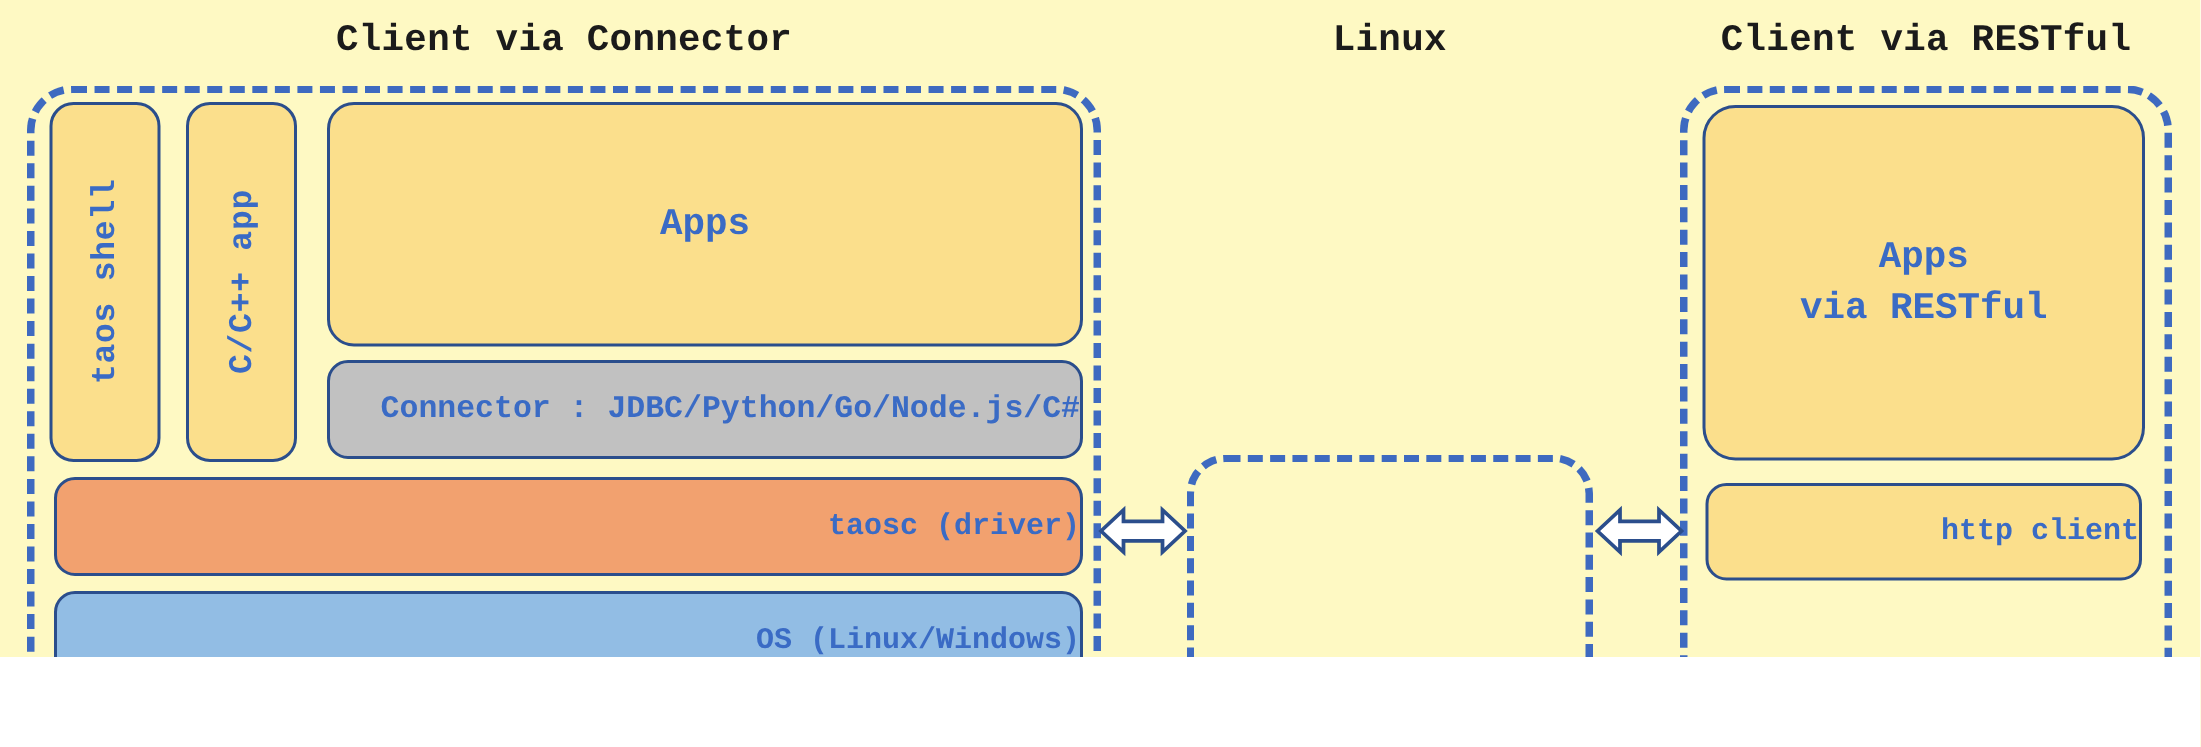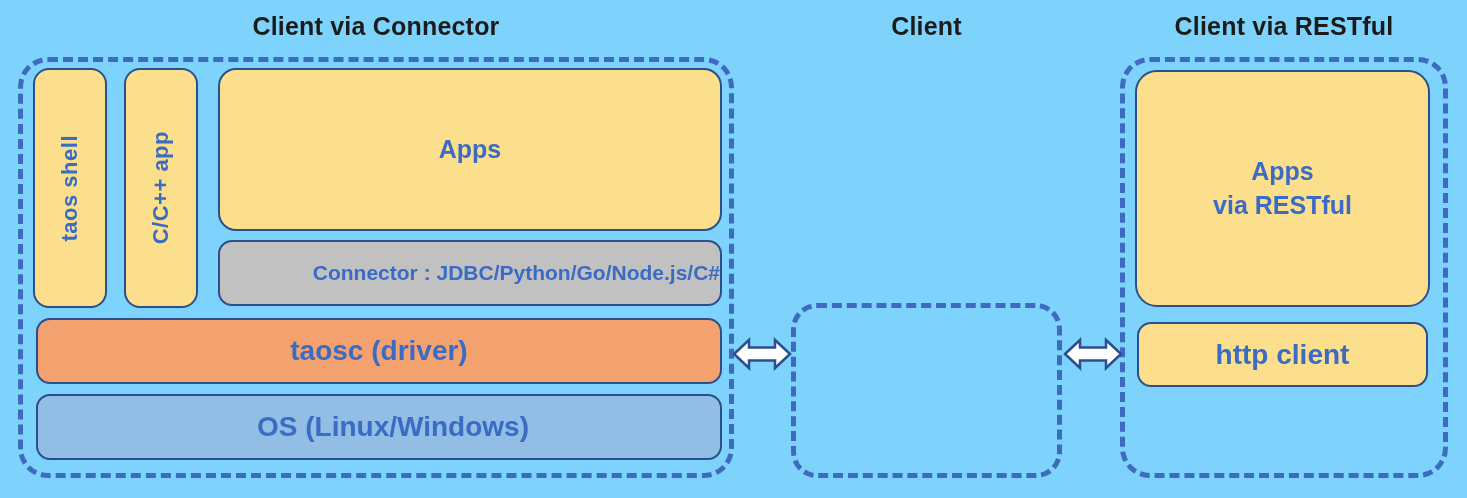--- a/index.html
+++ b/index.html
@@ -1,18 +1,18 @@
 <!DOCTYPE html>
 <html style="--dash: #3e6ac0; --navy: #2b4e8c; --text: #3a6bc5; --yellow: #fbdf8c; --orange: #f2a16f; --blue: #92bde4; --green: #9dcc7f; --gray: #c1c1c1;"><head>
 <meta charset="utf-8">
 <style>
   html,body { margin:0; padding:0; background:#ffffff; }
   #canvas {
-    position:relative; width:1467px; height:498px; background:#7dd3fc;
-    font-family:Liberation Sans, sans-serif; overflow:hidden;
+    position:relative; width:1467px; height:438px; background:#fef9c3;
+    font-family:Liberation Mono, monospace; overflow:hidden;
   }
   .title {
     position:absolute; top:12px; text-align:center;
     font-size:25px; font-weight:bold; color:#1b1b1b; letter-spacing:0.2px;
   }
   .group {
     position:absolute; box-sizing:border-box;
     border:5px dashed var(--dash);
   }
   .box {
@@ -20,33 +20,33 @@
     background:var(--yellow);
     border:2.5px solid var(--navy); border-radius:14px;
     display:flex; align-items:center; justify-content:center;
     font-weight:bold; color:var(--text); text-align:center;
   }
   .vertical span {
     writing-mode:vertical-rl; transform:rotate(180deg);
     font-size:22px; letter-spacing:0.5px;
   }
   .big-label { font-size:25px; }
-  .mid-label { font-size:28px; }
+  .mid-label { font-size:20px;justify-content:flex-end; }
   .small-label { font-size:21px;justify-content:flex-end; }
   .two-line { line-height:1.35; font-size:25px; }
   .arrow { position:absolute; }
   .arrow polygon { fill:#ffffff; stroke:var(--navy); stroke-width:2.5; stroke-linejoin:miter; }
 </style>
 </head>
 <body>
 
 <div id="canvas">
 
   <div class="title" style="left:18px; width:716px;">Client via Connector</div>
-  <div class="title" style="left:791px; width:271px;">Client</div>
+  <div class="title" style="left:791px; width:271px;">Linux</div>
   <div class="title" style="left:1120px; width:328px;">Client via RESTful</div>
 
   <div class="group" style="left:18px; top:57px; width:716px; height:421px; border-radius:30px;"></div>
   <div class="group" style="left:791px; top:303px; width:271px; height:175px; border-radius:26px;"></div>
   <div class="group" style="left:1120px; top:57px; width:328px; height:421px; border-radius:30px;"></div>
 
   <div class="box vertical" style="left:33px; top:68px; width:74px; height:240px; border-radius:16px;">
     <span>taos shell</span>
   </div>
   <div class="box vertical" style="left:124px; top:68px; width:74px; height:240px; border-radius:16px;">

